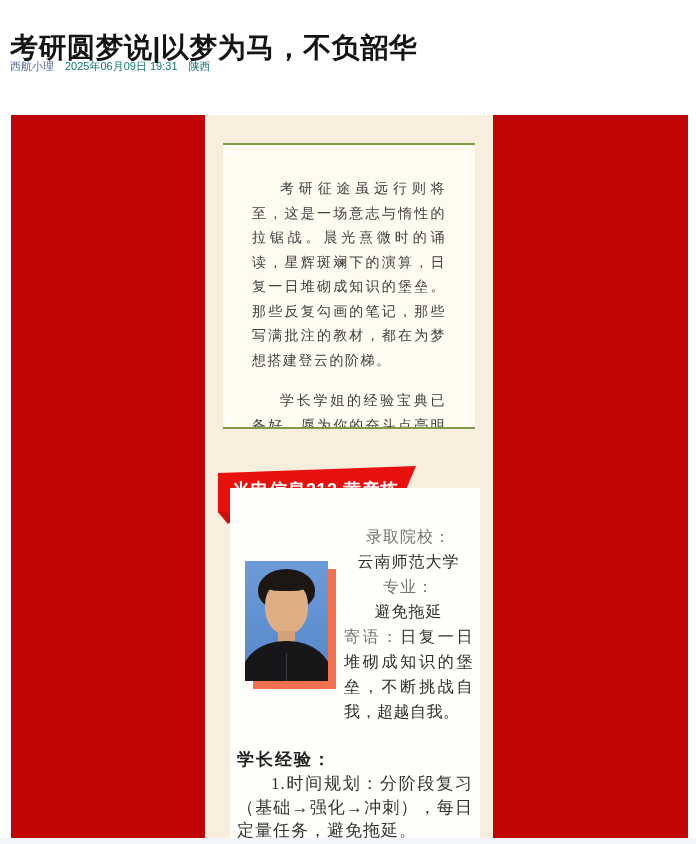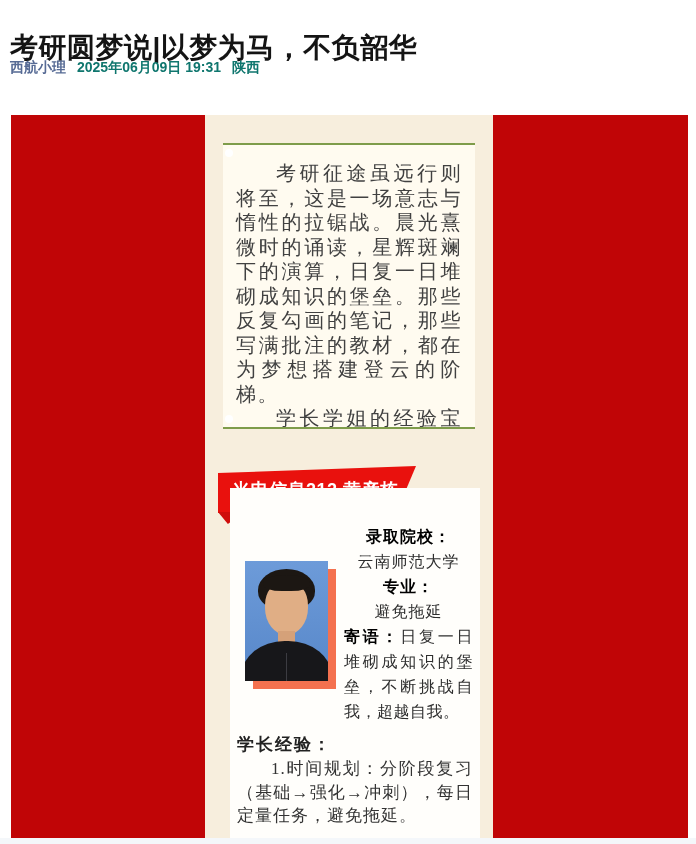--- a/index.html
+++ b/index.html
@@ -7,22 +7,21 @@
     width:696px;height:844px;background:#ffffff;position:relative;
     font-family:"Liberation Sans", sans-serif;overflow:hidden;
   }
   .page-title{
     position:absolute;left:10px;top:10px;width:660px;
     font-size:28px;font-weight:700;color:#141414;letter-spacing:.5px;
     font-family:"Liberation Sans", sans-serif;
   }
   .byline{
     position:absolute;left:10px;top:59px;display:flex;align-items:center;gap:11px;
-    font-size:14px;
-    font-weight:bold;
+    font-size:11px;
   }
   .byline .author{color:#576b95;cursor:pointer;}
   .byline .meta{color:#0f766e;}
 
   
   .poster{
     position:absolute;left:11px;top:115px;width:677px;height:723px;
     background:#c00506;overflow:hidden;
     font-family:"Liberation Serif", serif;
   }
@@ -32,21 +31,21 @@
   }
 
   
   .quote-card{
     position:absolute;left:18px;top:28px;width:252px;height:286px;
     box-sizing:border-box;background:#fffbf0;
     border-top:2px solid #7e9c4a;border-bottom:2px solid #7e9c4a;
     padding:16px 13px 12px 13px;overflow:hidden;
   }
   .quote-card p{
-    margin:0;text-indent:2em;font-size:20px;line-height:24.5px;color:#414141;
+    margin:16px;text-indent:2em;font-size:14px;line-height:24.5px;color:#414141;
     text-align:justify;text-justify:inter-character;letter-spacing:1.5px;
   }
   .corner-dot{position:absolute;width:8px;height:8px;background:#ffffff;border-radius:50%;}
   .corner-dot.tl{left:2px;top:4px;}
   .corner-dot.bl{left:2px;bottom:4px;}
 
   
   .ribbon{
     position:absolute;left:13px;top:351px;width:198px;height:47px;
     background:#e9110d;
@@ -78,26 +77,26 @@
   .photo .bang{position:absolute;left:18px;top:14px;width:47px;height:16px;background:#1c1713;border-radius:50% 50% 40% 40%;}
   .photo .neck{position:absolute;left:33px;top:70px;width:17px;height:14px;background:#d5a179;}
   .photo .jacket{position:absolute;left:-4px;top:80px;width:91px;height:42px;background:#17171a;border-radius:48% 48% 0 0 / 85% 85% 0 0;}
   .photo .zip{position:absolute;left:41px;top:92px;width:1px;height:28px;background:#3c3c42;}
 
   .info{
     margin-left:107px;width:129px;
     font-size:16px;line-height:25px;
   }
   .info .row{text-align:center;letter-spacing:1px;}
-  .info .lbl{font-weight:700;color:#000000;}
+  .info .lbl{font-weight:400;color:#737373;}
   .info .msg{
     text-align:justify;text-justify:inter-character;letter-spacing:.5px;margin:0;
   }
   .exp-heading{
-    margin-top:9px;font-size:17px;font-weight:700;letter-spacing:2px;color:#222222;
+    margin-top:24px;font-size:17px;font-weight:700;letter-spacing:2px;color:#222222;
     line-height:24px;
   }
   .exp p{
     margin:0;text-indent:2em;font-size:17px;line-height:23.5px;color:#333333;
     text-align:justify;text-justify:inter-character;letter-spacing:1px;
   }
   .bottom-strip{
     position:absolute;left:0;top:838px;width:696px;height:6px;background:#f4f7fa;
   }
 </style>

